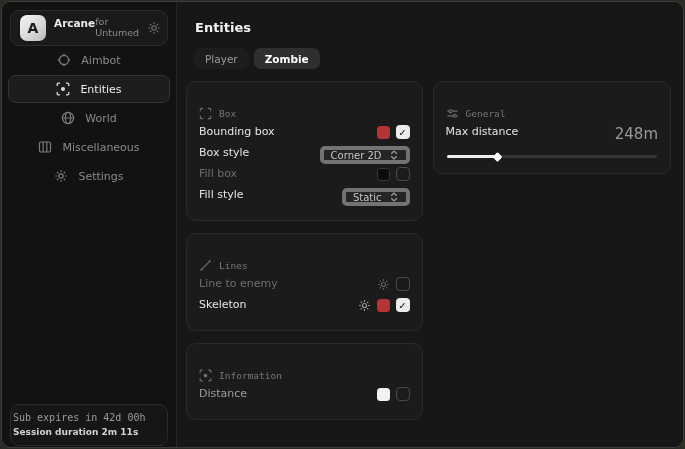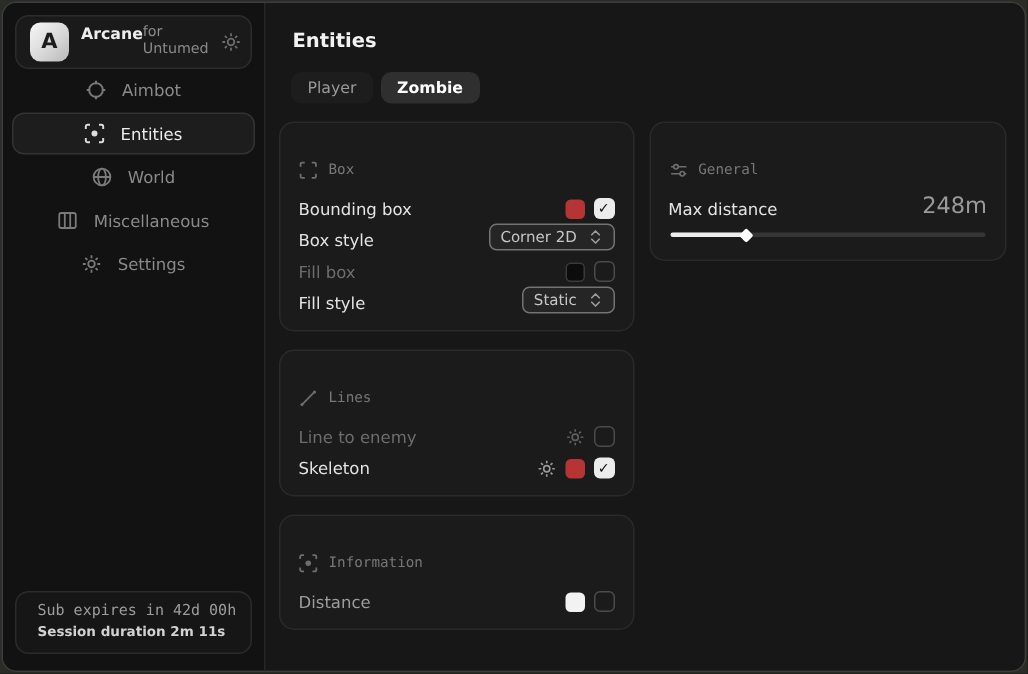--- a/index.html
+++ b/index.html
@@ -39,23 +39,23 @@
   .nav { padding:0 6px; display:flex; flex-direction:column; gap:1px; }
   .nav-item {
     display:flex; align-items:center; gap:10px; height:28px; padding:0 9px;
     border-radius:8px; border:1px solid transparent;
     color:#8a8a8a; font-size:11px; cursor:pointer;justify-content:center;
   }
   .nav-item .nav-ic { display:flex; color:#7a7a7a; }
   .nav-item.selected { background:#1d1d1d; border-color:#333333; color:#ededed; }
   .nav-item.selected .nav-ic { color:#dcdcdc; }
   .status-card {
-    position:absolute; left:8px; bottom:11px; width:158px;
+    position:absolute; left:8px; bottom:1px; width:158px;
     background:#161616; border:1px solid #2b2b2b; border-radius:9px;
-    padding:7px 14px 8px;
+    padding:7px 2px 8px;
   }
   .status-line1 {
     font-family:"DejaVu Sans Mono","Liberation Mono",monospace;
     font-size:10px; color:#9c9c9c; white-space:nowrap;
   }
   .status-line2 { font-size:9px; color:#d2d2d2; margin-top:4px; font-weight:bold; }
   
   .main { position:absolute; left:176px; top:0; right:0; bottom:0; background:#171717; }
   .main-title { margin:18px 0 0 17px; font-size:13px; font-weight:bold; color:#f2f2f2; }
   .tabs { display:flex; gap:5px; margin:13px 0 0 16px; }
@@ -74,38 +74,38 @@
   .card {
     width:100%; background:#1b1b1b; border:1px solid #2a2a2a;
     border-radius:10px; padding:24px 12px 11px;
   }
   .card-header {
     display:flex; align-items:center; gap:7px; margin:1px 0 5px;
     font-family:"DejaVu Sans Mono","Liberation Mono",monospace;
     font-size:9.5px; color:#777777;
   }
   .card-header .hdr-ic { display:flex; color:#6e6e6e; }
-  .row { display:flex; align-items:flex-end; height:21px; }
+  .row { display:flex; align-items:flex-start; height:21px; }
   .row-label { font-size:11px; color:#e4e4e4; }
   .row.dim .row-label { color:#6d6d6d; }
   .row.mid .row-label { color:#9d9d9d; }
   .row-controls { margin-left:auto; display:flex; align-items:center; gap:6px; }
   .swatch { width:13px; height:13px; border-radius:3.5px; flex:0 0 auto; }
   .swatch.outlined { border:1px solid #3a3a3a; }
   .checkbox { width:14px; height:14px; border-radius:4px; flex:0 0 auto; cursor:pointer; }
   .checkbox.unchecked { border:1.5px solid #4b4b4b; background:transparent; }
   .checkbox.checked {
     background:#ececec; color:#141414; font-size:9.5px; font-weight:bold;
     display:flex; align-items:center; justify-content:center;
   }
   .gear-btn { display:flex; color:#9a9a9a; cursor:pointer; }
   .row.dim .gear-btn { color:#5f5f5f; }
   .dropdown {
     height:18px; padding:0 7px; display:flex; align-items:center; gap:7px;
-    background:#252525; border:1px solid #737373; border-radius:5px;
+    background:#252525; border:4px solid #737373; border-radius:5px;
     font-size:10px; color:#c6c6c6; cursor:pointer;
   }
   .dropdown .dd-ic { display:flex; color:#9a9a9a; }
   .slider-value { font-size:15px; color:#9a9a9a; }
   .slider { position:relative; height:3px; margin:9px 1px 4px; background:#353535; border-radius:2px; cursor:pointer; }
   .slider-fill { position:relative; height:3px; background:#ededed; border-radius:2px; }
   .slider-thumb {
     position:absolute; right:-4px; top:50%; width:7px; height:7px;
     background:#ffffff; transform:translateY(-50%) rotate(45deg);
     border-radius:1.5px;

